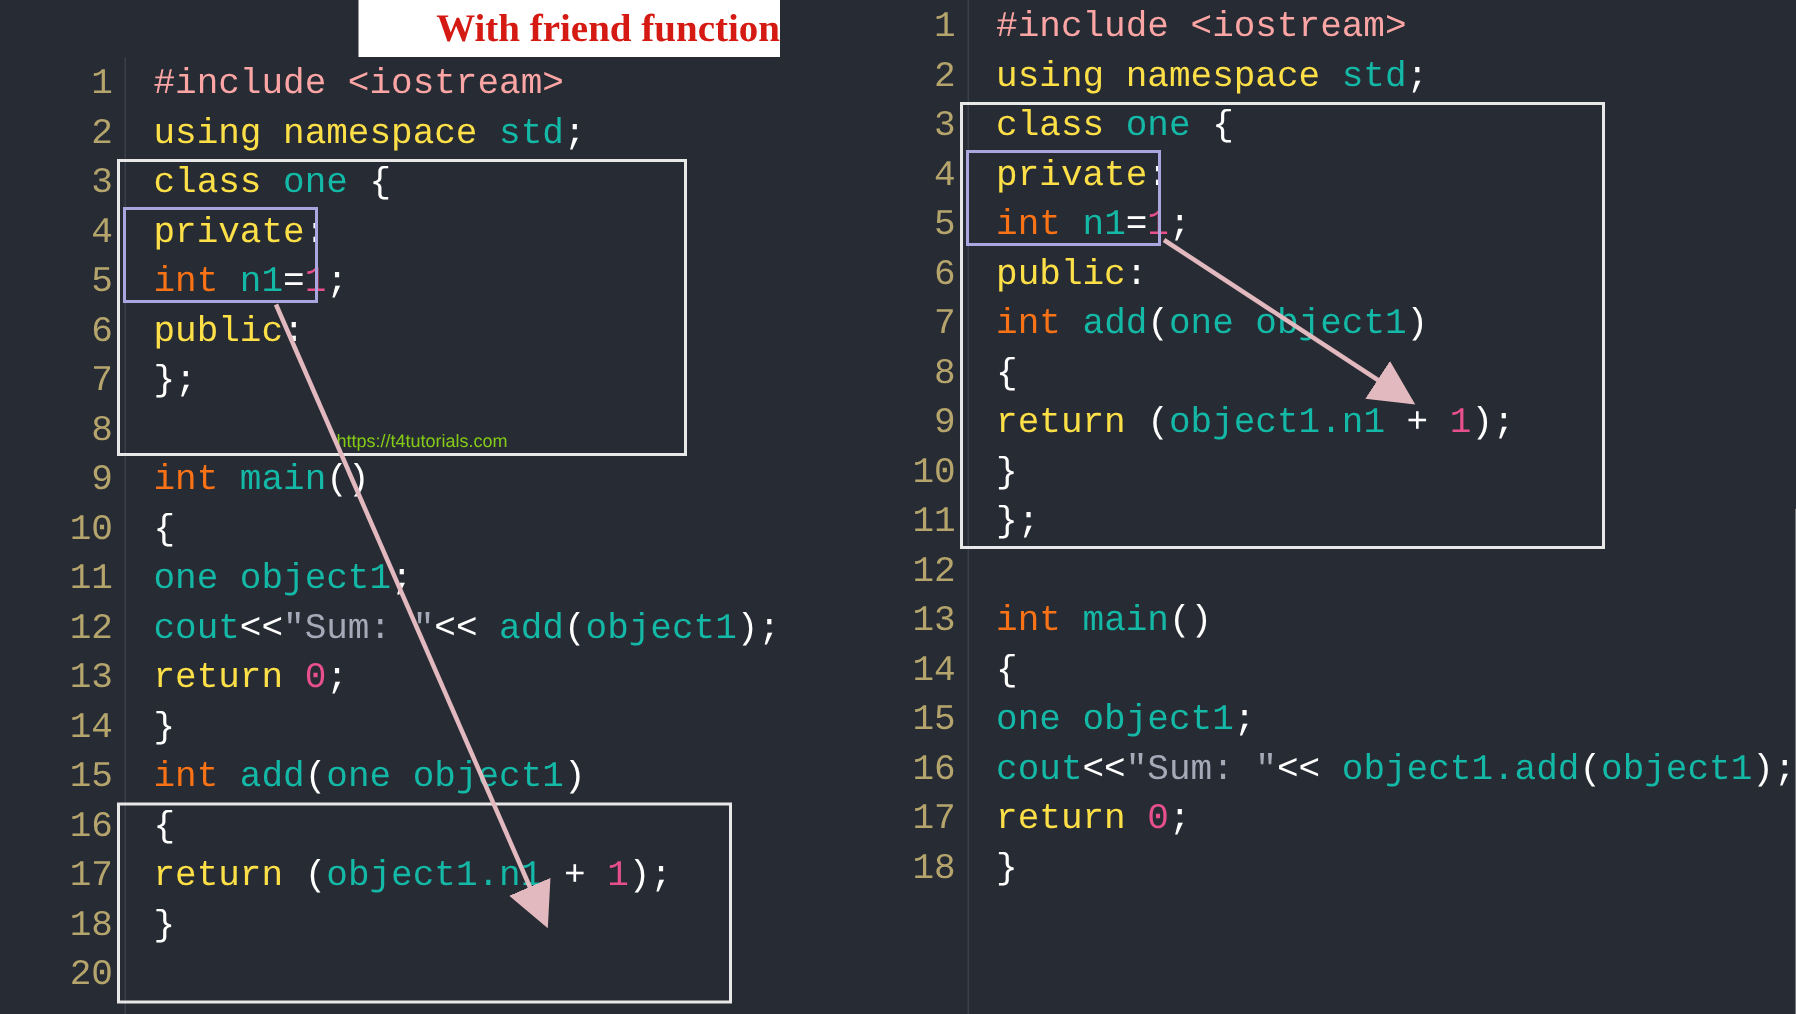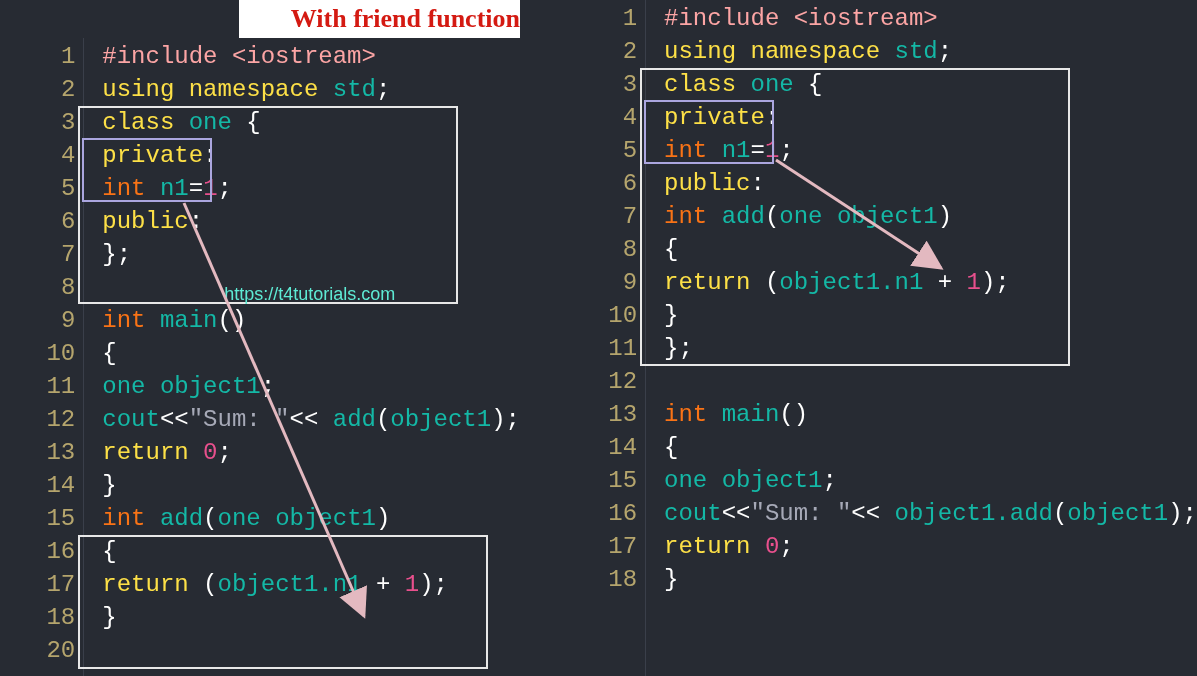--- a/index.html
+++ b/index.html
@@ -70,22 +70,22 @@
   border: 2.5px solid #e8e8e8;
   pointer-events: none;
 }
 .box-inner {
   position: absolute;
   border: 2px solid #aba6df;
   pointer-events: none;
 }
 .watermark {
   position: absolute;
-  color: #5eead4;
-  font-size: 18px;
+  color: #84cc16;
+  font-size: 12px;
   font-family: Arial, sans-serif;
   pointer-events: none;
 }
 svg.arrow {
   position: absolute;
   pointer-events: none;
 }
 </style>
 </head>
 <body>

